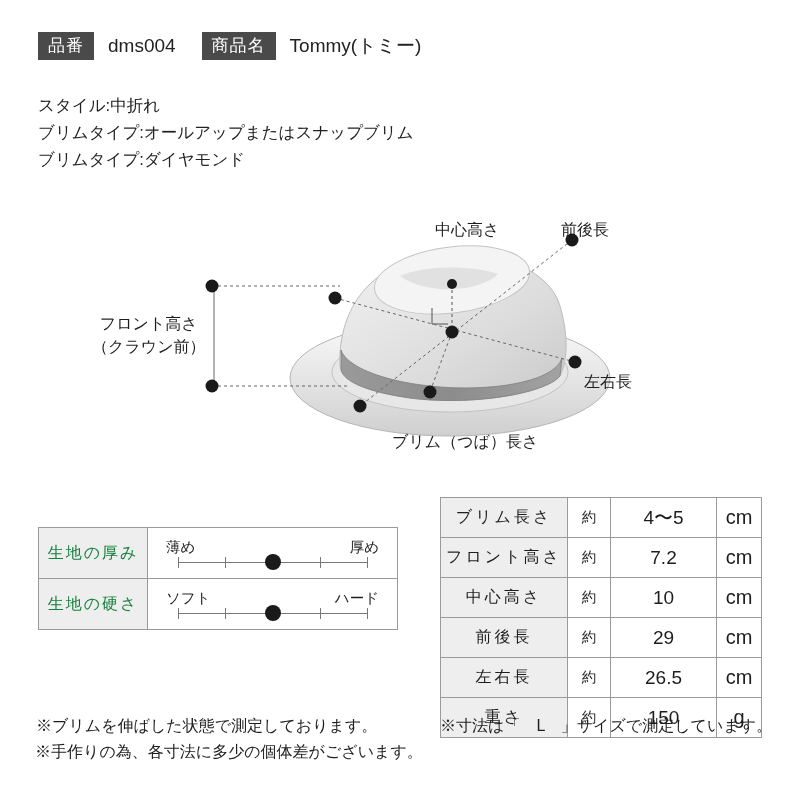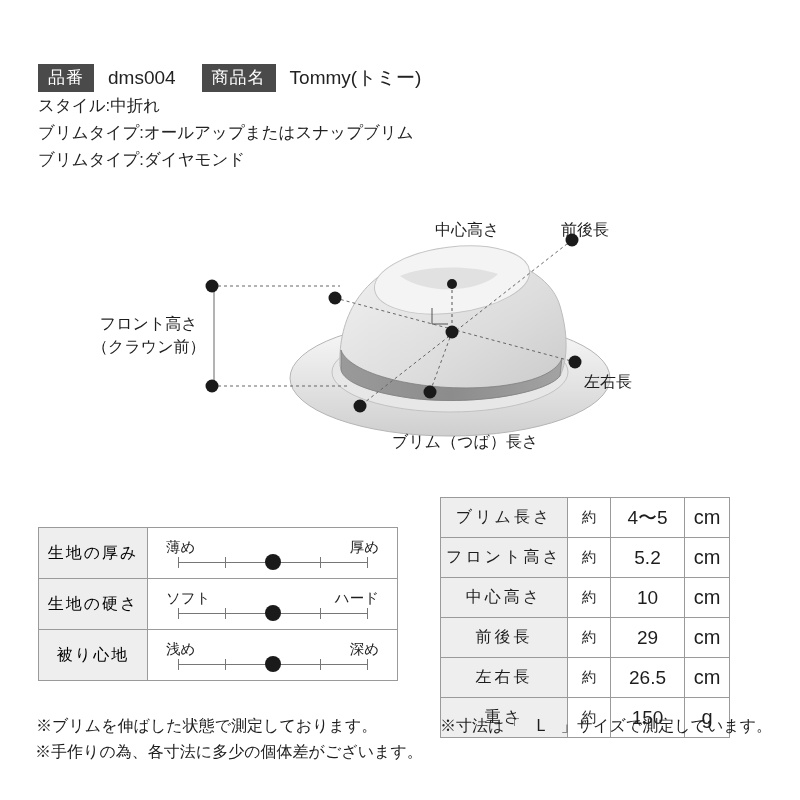--- a/index.html
+++ b/index.html
@@ -13,21 +13,21 @@
     font-family: "Liberation Sans", sans-serif;
     color: #222222;
     overflow: hidden;
     position: relative;
   }
 
   
   .hdr {
     position: absolute;
     left: 38px;
-    top: 64px;
+    top: 32px;
     display: flex;
     align-items: center;
   }
   .tag {
     background: #4a4a4a;
     color: #ffffff;
     font-size: 17px;
     letter-spacing: 1px;
     padding: 5px 10px 6px 10px;
     line-height: 1;
@@ -81,21 +81,21 @@
   .lt td {
     border: 1px solid #9a9a9a;
     padding: 0;
   }
   .lt .lcell {
     width: 108px;
     background: #eeeeee;
     text-align: center;
     font-size: 16px;
     letter-spacing: 2px;
-    color: #000000;
+    color: #15803d;
     height: 50px;
   }
   .lt .rcell {
     position: relative;
     height: 50px;
   }
   .scale-ends {
     position: absolute;
     top: 4px;
     left: 0;
@@ -130,21 +130,21 @@
     background: #1a1a1a;
     top: -8px;
     transform: translateX(-50%);
   }
 
   
   .rt {
     position: absolute;
     left: 440px;
     top: 497px;
-    width: 290px;
+    width: 322px;
     border-collapse: collapse;
     background: #ffffff;
   }
   .rt td {
     border: 1px solid #9a9a9a;
     height: 37px;
     font-size: 16px;
     color: #1d1d1d;
   }
   .rt .c-name {
@@ -289,52 +289,35 @@
         <div class="scale-track">
           <div class="tick" style="left:0;"></div>
           <div class="tick" style="left:25%;"></div>
           <div class="tick" style="left:50%;"></div>
           <div class="tick" style="left:75%;"></div>
           <div class="tick" style="left:100%;"></div>
           <div class="knob" style="left:50%;"></div>
         </div>
       </td>
     </tr>
-    <tr>
-      <td class="lcell">被り心地</td>
-      <td class="rcell">
-        <div class="scale-ends">
-          <span>浅め</span>
-          <span>深め</span>
-        </div>
-        <div class="scale-track">
-          <div class="tick" style="left:0;"></div>
-          <div class="tick" style="left:25%;"></div>
-          <div class="tick" style="left:50%;"></div>
-          <div class="tick" style="left:75%;"></div>
-          <div class="tick" style="left:100%;"></div>
-          <div class="knob" style="left:50%;"></div>
-        </div>
-      </td>
-    </tr>
   </tbody>
 </table>
 
 <table class="rt">
   <tbody>
     <tr>
       <td class="c-name">ブリム長さ</td>
       <td class="c-approx">約</td>
       <td class="c-val">4〜5</td>
       <td class="c-unit">cm</td>
     </tr>
     <tr>
       <td class="c-name">フロント高さ</td>
       <td class="c-approx">約</td>
-      <td class="c-val">5.2</td>
+      <td class="c-val">7.2</td>
       <td class="c-unit">cm</td>
     </tr>
     <tr>
       <td class="c-name">中心高さ</td>
       <td class="c-approx">約</td>
       <td class="c-val">10</td>
       <td class="c-unit">cm</td>
     </tr>
     <tr>
       <td class="c-name">前後長</td>

